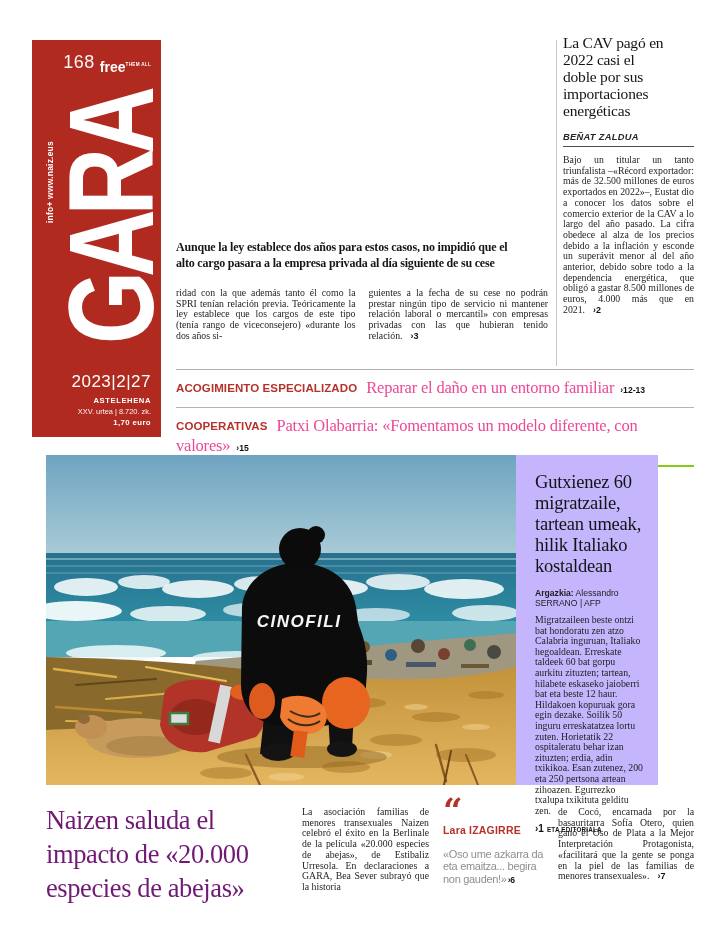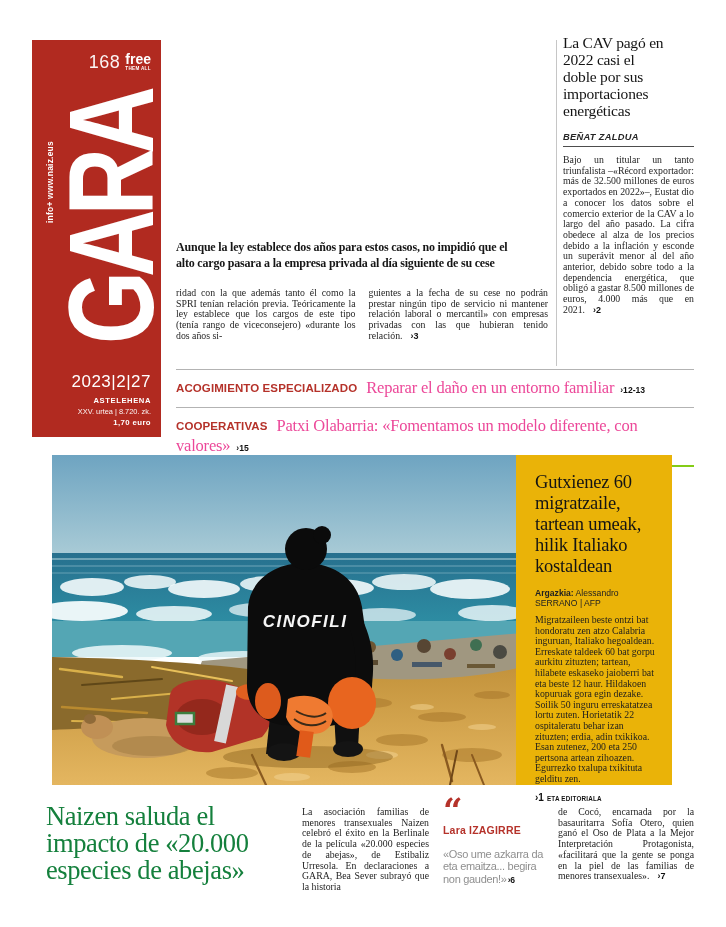--- a/index.html
+++ b/index.html
@@ -4,21 +4,21 @@
 <style>
   html,body{margin:0;padding:0;background:#ffffff;}
   #page{position:relative;width:726px;height:927px;background:#ffffff;overflow:hidden;
         font-family:"Liberation Serif",serif;color:#1a1a1a;}
 
   
   .banner{position:absolute;left:32px;top:40px;width:129px;height:397px;background:#b12a20;}
   .issue-row{position:absolute;top:13px;right:10px;display:flex;align-items:flex-start;
              font-family:"Liberation Sans",sans-serif;color:#fff;}
   .issue-num{font-size:18px;font-weight:400;letter-spacing:0.5px;opacity:.95;line-height:1;}
-  .free-stack{display:flex;flex-direction:column;margin-left:5px;margin-top:1px;justify-content:space-between;}
+  .free-stack{display:flex;flex-direction:row;margin-left:5px;margin-top:9px;justify-content:space-between;}
   .free{font-size:14px;font-weight:bold;line-height:.85;}
   .free-sub{font-size:4.6px;font-weight:bold;letter-spacing:.3px;line-height:1.3;}
   .info-url{position:absolute;left:13px;top:183px;transform:rotate(-90deg);transform-origin:0 0;
             white-space:nowrap;font-family:"Liberation Sans",sans-serif;font-size:8.5px;
             font-weight:bold;color:#fff;letter-spacing:.2px;}
   .gara-wrap{position:absolute;left:28px;top:52px;width:100px;height:252px;
              display:flex;align-items:center;justify-content:center;}
   .gara{display:block;transform:rotate(-90deg) scale(1.02,1.32);white-space:nowrap;
         font-family:"Liberation Sans",sans-serif;font-weight:bold;font-size:92px;
         letter-spacing:-6px;color:#fff;line-height:1;}
@@ -57,41 +57,41 @@
   .teasers{position:absolute;left:176px;top:369px;width:518px;}
   .teaser{border-top:1px solid #b3b3b3;padding:8px 0 9px 0;}
   .teaser:last-child{border-bottom:2px solid #84cc16;}
   .t-label{font-family:"Liberation Sans",sans-serif;font-size:11.5px;font-weight:bold;
            color:#b5322a;letter-spacing:.1px;margin-right:5px;vertical-align:1px;}
   .t-title{font-size:16.5px;color:#ec4899;letter-spacing:-.2px;}
   .t-ref{font-family:"Liberation Sans",sans-serif;font-size:8.6px;font-weight:bold;
          color:#111;margin-left:2px;}
 
   
-  .photo{position:absolute;left:52px;top:455px;width:470px;height:330px;margin:0;}
+  .photo{position:absolute;left:46px;top:455px;width:470px;height:330px;margin:0;}
   .photo svg{display:block;width:470px;height:330px;}
 
   
-  .panel{position:absolute;left:516px;top:455px;width:156px;height:330px;
-         background:#eab308;box-sizing:border-box;padding:17px 13px 0 19px;}
+  .panel{position:absolute;left:516px;top:455px;width:142px;height:330px;
+         background:#c4b5fd;box-sizing:border-box;padding:17px 13px 0 19px;}
   .panel h3{margin:0;font-size:18.5px;line-height:21px;font-weight:400;color:#141414;
             letter-spacing:-.2px;white-space:pre-line;}
   .credit{margin:11px 0 0 0;font-family:"Liberation Sans",sans-serif;font-size:8.6px;
           color:#222;}
   .credit-label{font-weight:bold;}
   .panel .body{margin:7px 0 0 0;font-size:9.8px;line-height:10.6px;color:#1d1d1d;}
   .refline{margin:2px 0 0 0;}
   .refline .pref{margin-left:0;font-size:10px;}
   .ref-suffix{font-family:"Liberation Sans",sans-serif;font-size:6.3px;font-weight:bold;
               color:#111;letter-spacing:.2px;margin-left:3px;}
 
   
   .b-headline{position:absolute;left:46px;top:803px;width:258px;margin:0;
-              font-size:26.5px;line-height:27px;font-weight:400;letter-spacing:-.4px;
-              color:#15803d;white-space:pre-line;}
+              font-size:26.5px;line-height:34px;font-weight:400;letter-spacing:-.4px;
+              color:#701a75;white-space:pre-line;}
   .b-col{position:absolute;margin:0;font-size:9.8px;line-height:10.7px;text-align:justify;
          color:#1d1d1d;}
   .b-col2{left:302px;top:807px;width:127px;}
   .b-col4{left:558px;top:807px;width:136px;}
   .b-quote{position:absolute;left:443px;top:799px;width:110px;}
   .q-mark{font-family:"DejaVu Serif",serif;font-size:34px;line-height:22px;font-weight:bold;
           color:#b5322a;letter-spacing:-2px;}
   .q-author{margin-top:3px;font-family:"Liberation Sans",sans-serif;font-size:10.5px;
             font-weight:bold;color:#b5322a;letter-spacing:.2px;}
   .q-text{margin:12px 0 0 0;font-family:"Liberation Sans",sans-serif;font-size:11px;

